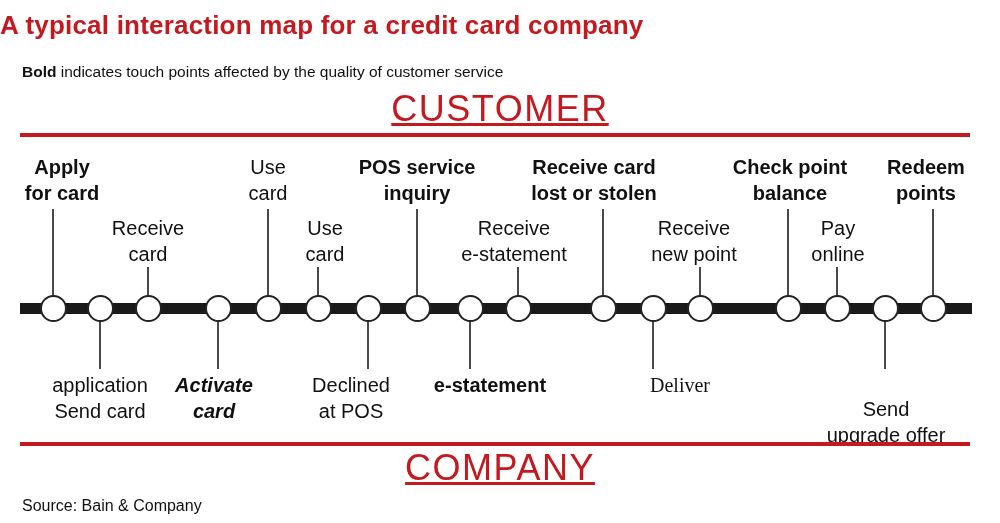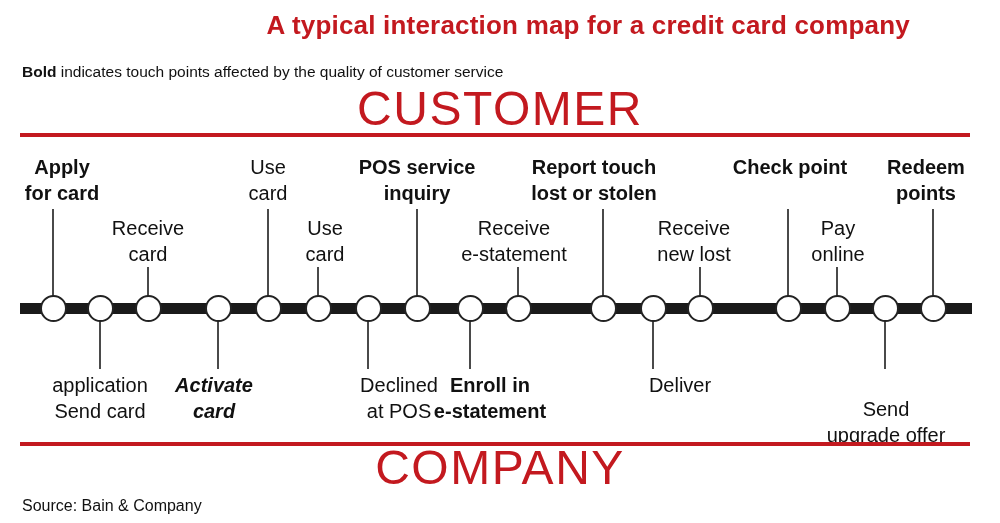--- a/index.html
+++ b/index.html
@@ -1,30 +1,30 @@
 <!DOCTYPE html>
 <html style="--red: #C3191F; --bar: #1A1A1A;"><head>
 <meta charset="utf-8">
 <style>
   html,body{margin:0;padding:0;background:#ffffff;}
   .canvas{
     position:relative;width:1000px;height:523px;background:#ffffff;
     font-family:"Liberation Sans", sans-serif;color:#1a1a1a;overflow:hidden;
   }
   .title{
-    position:absolute;top:10px;left:0;width:910px;text-align:right;
+    position:absolute;top:10px;left:0;width:910px;text-align:left;
     font-size:26px;font-weight:bold;color:var(--red);letter-spacing:0.2px;
   }
   .legend{
     position:absolute;top:63px;left:22px;font-size:15.5px;color:#111;
   }
   .legend b{font-weight:bold;}
   .band-heading{
     position:absolute;left:0;width:1000px;text-align:center;
-    font-size:48px;color:var(--red);letter-spacing:1.5px;line-height:36px;font-weight:400;
+    font-size:36px;color:var(--red);letter-spacing:1.5px;line-height:36px;font-weight:400;text-decoration:underline;
   }
   .customer-heading{top:91px;}
   .company-heading{top:450px;}
   .red-line{
     position:absolute;left:20px;width:950px;height:4px;background:var(--red);
   }
   .red-line.top{top:133px;}
   .red-line.bottom{top:442px;}
   .timeline-bar{
     position:absolute;left:20px;top:303px;width:952px;height:11px;background:var(--bar);
@@ -92,63 +92,63 @@
         <div>card</div>
       </div>
       <div class="node-connector" style="left: 317.25px; top: 267px; height: 29px;"></div>
       <div class="node-circle" style="left: 304.5px;"></div>
       <div class="node-label" style="left: 325px; top: 215px;">
         <div>Use</div>
         <div>card</div>
       </div>
       <div class="node-connector" style="left: 367.25px; top: 321px; height: 48px;"></div>
       <div class="node-circle" style="left: 354.5px;"></div>
-      <div class="node-label" style="left: 351px; top: 372px; margin-left: 48px;">
+      <div class="node-label" style="left: 351px; top: 372px;">
         <div>Declined</div>
         <div>at POS</div>
       </div>
       <div class="node-connector" style="left: 416.25px; top: 209px; height: 87px;"></div>
       <div class="node-circle" style="left: 403.5px;"></div>
       <div class="node-label bold" style="left: 417px; top: 154px;">
         <div>POS service</div>
         <div>inquiry</div>
       </div>
       <div class="node-connector" style="left: 469.25px; top: 321px; height: 48px;"></div>
       <div class="node-circle" style="left: 456.5px;"></div>
       <div class="node-label bold" style="left: 490px; top: 372px;">
-        <div>Enroll in</div>
         <div>e-statement</div>
       </div>
       <div class="node-connector" style="left: 517.25px; top: 267px; height: 29px;"></div>
       <div class="node-circle" style="left: 504.5px;"></div>
       <div class="node-label" style="left: 514px; top: 215px;">
         <div>Receive</div>
         <div>e-statement</div>
       </div>
       <div class="node-connector" style="left: 602.25px; top: 209px; height: 87px;"></div>
       <div class="node-circle" style="left: 589.5px;"></div>
       <div class="node-label bold" style="left: 594px; top: 154px;">
-        <div>Report touch</div>
+        <div>Receive card</div>
         <div>lost or stolen</div>
       </div>
       <div class="node-connector" style="left: 652.25px; top: 321px; height: 48px;"></div>
       <div class="node-circle" style="left: 639.5px;"></div>
-      <div class="node-label" style="left: 680px; top: 372px;">
+      <div class="node-label" style="left: 680px; top: 372px; font-family: Liberation Serif, serif;">
         <div>Deliver</div>
       </div>
       <div class="node-connector" style="left: 699.25px; top: 267px; height: 29px;"></div>
       <div class="node-circle" style="left: 686.5px;"></div>
       <div class="node-label" style="left: 694px; top: 215px;">
         <div>Receive</div>
-        <div>new lost</div>
+        <div>new point</div>
       </div>
       <div class="node-connector" style="left: 787.25px; top: 209px; height: 87px;"></div>
       <div class="node-circle" style="left: 774.5px;"></div>
       <div class="node-label bold" style="left: 790px; top: 154px;">
         <div>Check point</div>
+        <div>balance</div>
       </div>
       <div class="node-connector" style="left: 836.25px; top: 267px; height: 29px;"></div>
       <div class="node-circle" style="left: 823.5px;"></div>
       <div class="node-label" style="left: 838px; top: 215px;">
         <div>Pay</div>
         <div>online</div>
       </div>
       <div class="node-connector" style="left: 884.25px; top: 321px; height: 48px;"></div>
       <div class="node-circle" style="left: 871.5px;"></div>
       <div class="node-label" style="left: 886px; top: 372px; margin-top: 24px;">

